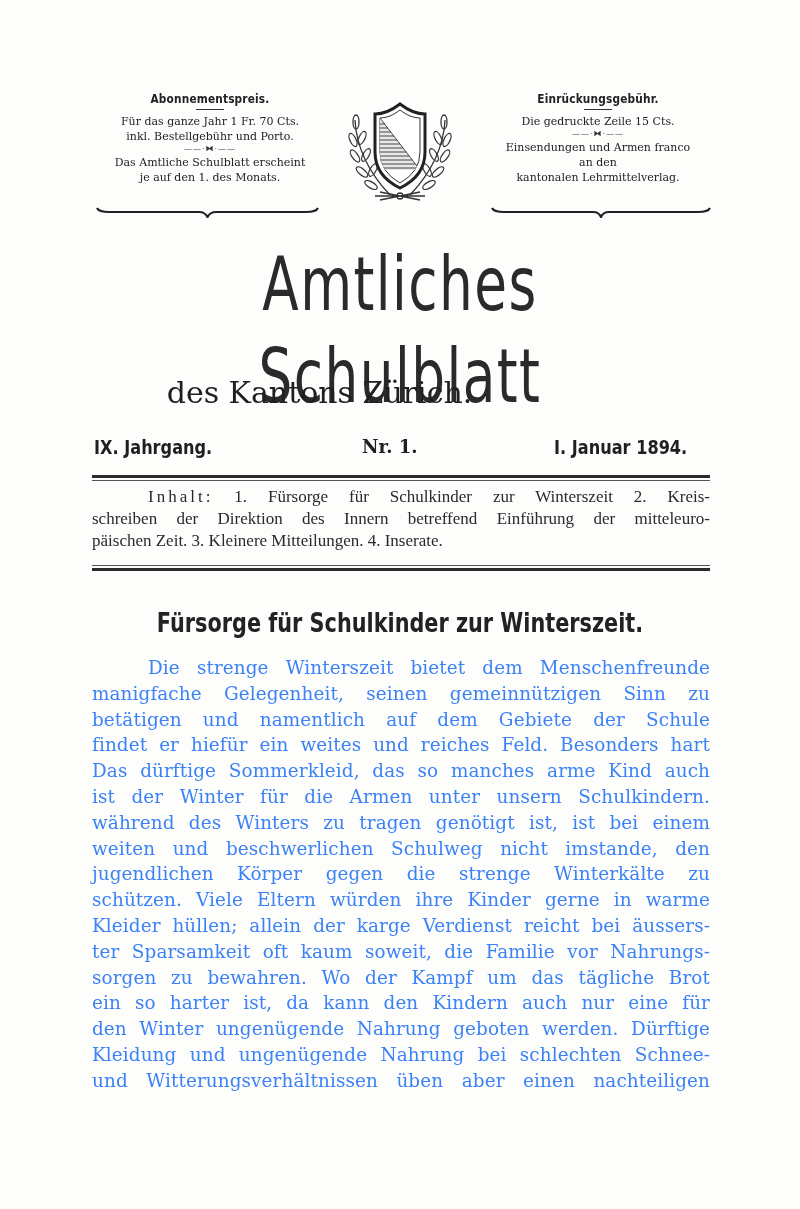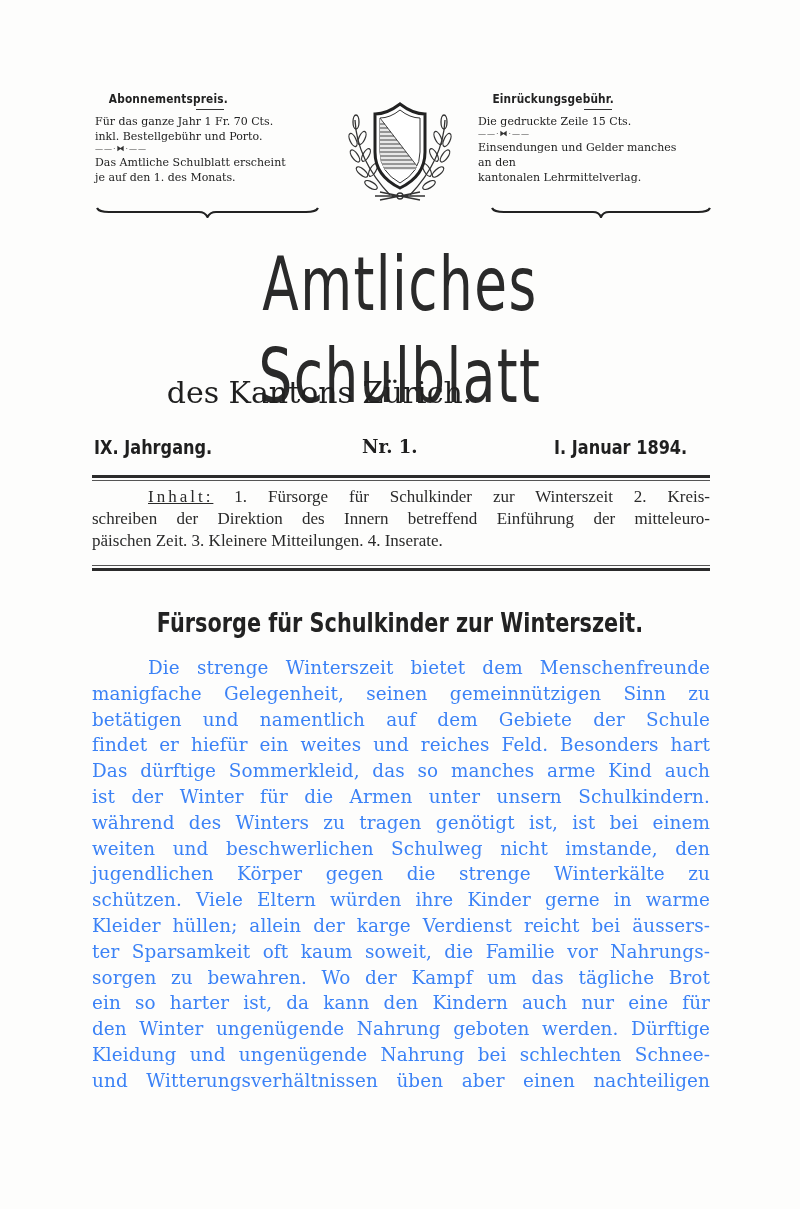--- a/index.html
+++ b/index.html
@@ -1,20 +1,20 @@
 <!DOCTYPE html>
 <html><head>
 <meta charset="utf-8">
 <style>
   html, body { margin: 0; padding: 0; background: #ffffff; }
   body { width: 800px; height: 1209px; position: relative; overflow: hidden; color: #1a1a1a; }
   .page { position: absolute; left: 0; top: 0; width: 800px; height: 1209px; background: #fdfdfc; }
 
   
-  .hbox { position: absolute; top: 92px; text-align: left; font-family: "DejaVu Serif", serif; }
+  .hbox { position: absolute; top: 92px; text-align: center; font-family: "DejaVu Serif", serif; }
   .hbox.left { left: 95px; width: 230px; }
   .hbox.right { left: 478px; width: 240px; }
   .hbox .htitle { font-family: "DejaVu Sans", sans-serif; font-weight: bold; font-size: 12px; letter-spacing: 0.2px; color: #222; margin-bottom: 3px; transform: scaleX(0.88); }
   .hbox .rule-short { width: 28px; height: 1px; background: #333; margin: 2px auto 4px; }
   .hbox .hline { font-size: 11px; line-height: 15px; color: #222; white-space: nowrap; }
   .hbox .orn { font-size: 8px; line-height: 8px; color: #333; letter-spacing: 1px; margin: 1px 0 2px; }
   .brace { position: absolute; height: 12px; }
 
   
   .crest { position: absolute; left: 335px; top: 100px; width: 130px; height: 110px; }
@@ -33,21 +33,21 @@
 
   
   .dblrule { position: absolute; left: 92px; width: 618px; }
   .dblrule .thick { height: 3px; background: #2b2b2b; }
   .dblrule .thin { height: 1px; background: #555; }
   .dblrule .gap { height: 2px; }
 
   
   .contents { position: absolute; left: 92px; top: 486px; width: 618px;
               font-family: "Liberation Serif", serif; font-size: 17px; line-height: 22px; color: #2a2a2a; text-align: justify; }
-  .contents .lbl { letter-spacing: 3px; text-decoration: underline; }
+  .contents .lbl { letter-spacing: 3px; }
   .contents .cline { display: block; text-align: justify; text-align-last: justify; white-space: nowrap; }
   .contents .cline.last { text-align-last: left; }
 
   
   .art-title { position: absolute; left: 0; width: 800px; top: 608px; text-align: center;
                font-family: "DejaVu Sans", sans-serif; font-weight: bold; font-size: 26px; color: #222;
                transform: scaleX(0.80); transform-origin: center; }
   .body { position: absolute; left: 92px; top: 655px; width: 618px;
           font-family: "DejaVu Serif", serif; font-size: 18.4px; line-height: 25.8px; color: #3b82f6; }
   .body .bl { display: block; text-align: justify; text-align-last: justify; white-space: nowrap; letter-spacing: 0.1px; }
@@ -119,21 +119,21 @@
         <line x1="45" y1="68" x2="83" y2="68"></line>
       <line x1="45" y1="18" x2="85" y2="70"></line>
     </g>
   </svg>
 
   <div class="hbox right">
     <div class="htitle">Einrückungsgebühr.</div>
     <div class="rule-short"></div>
     <div class="hline">Die gedruckte Zeile 15 Cts.</div>
     <div class="orn">——·⧓·——</div>
-    <div class="hline">Einsendungen und Gelder manches</div>
+    <div class="hline">Einsendungen und Armen franco</div>
     <div class="hline">an den</div>
     <div class="hline">kantonalen Lehrmittelverlag.</div>
   </div>
   <svg class="brace" style="left:490px; top:206px; width:222px;" viewBox="0 0 222 12">
     <path d="M2 2 Q4 6 14 6 L103 6 Q109 6 111 11 Q113 6 119 6 L208 6 Q218 6 220 2" fill="none" stroke="#222" stroke-width="2.2"></path>
   </svg>
 
   <div class="title">Amtliches Schulblatt</div>
   <div class="subtitle">des Kantons Zürich.</div>
 

